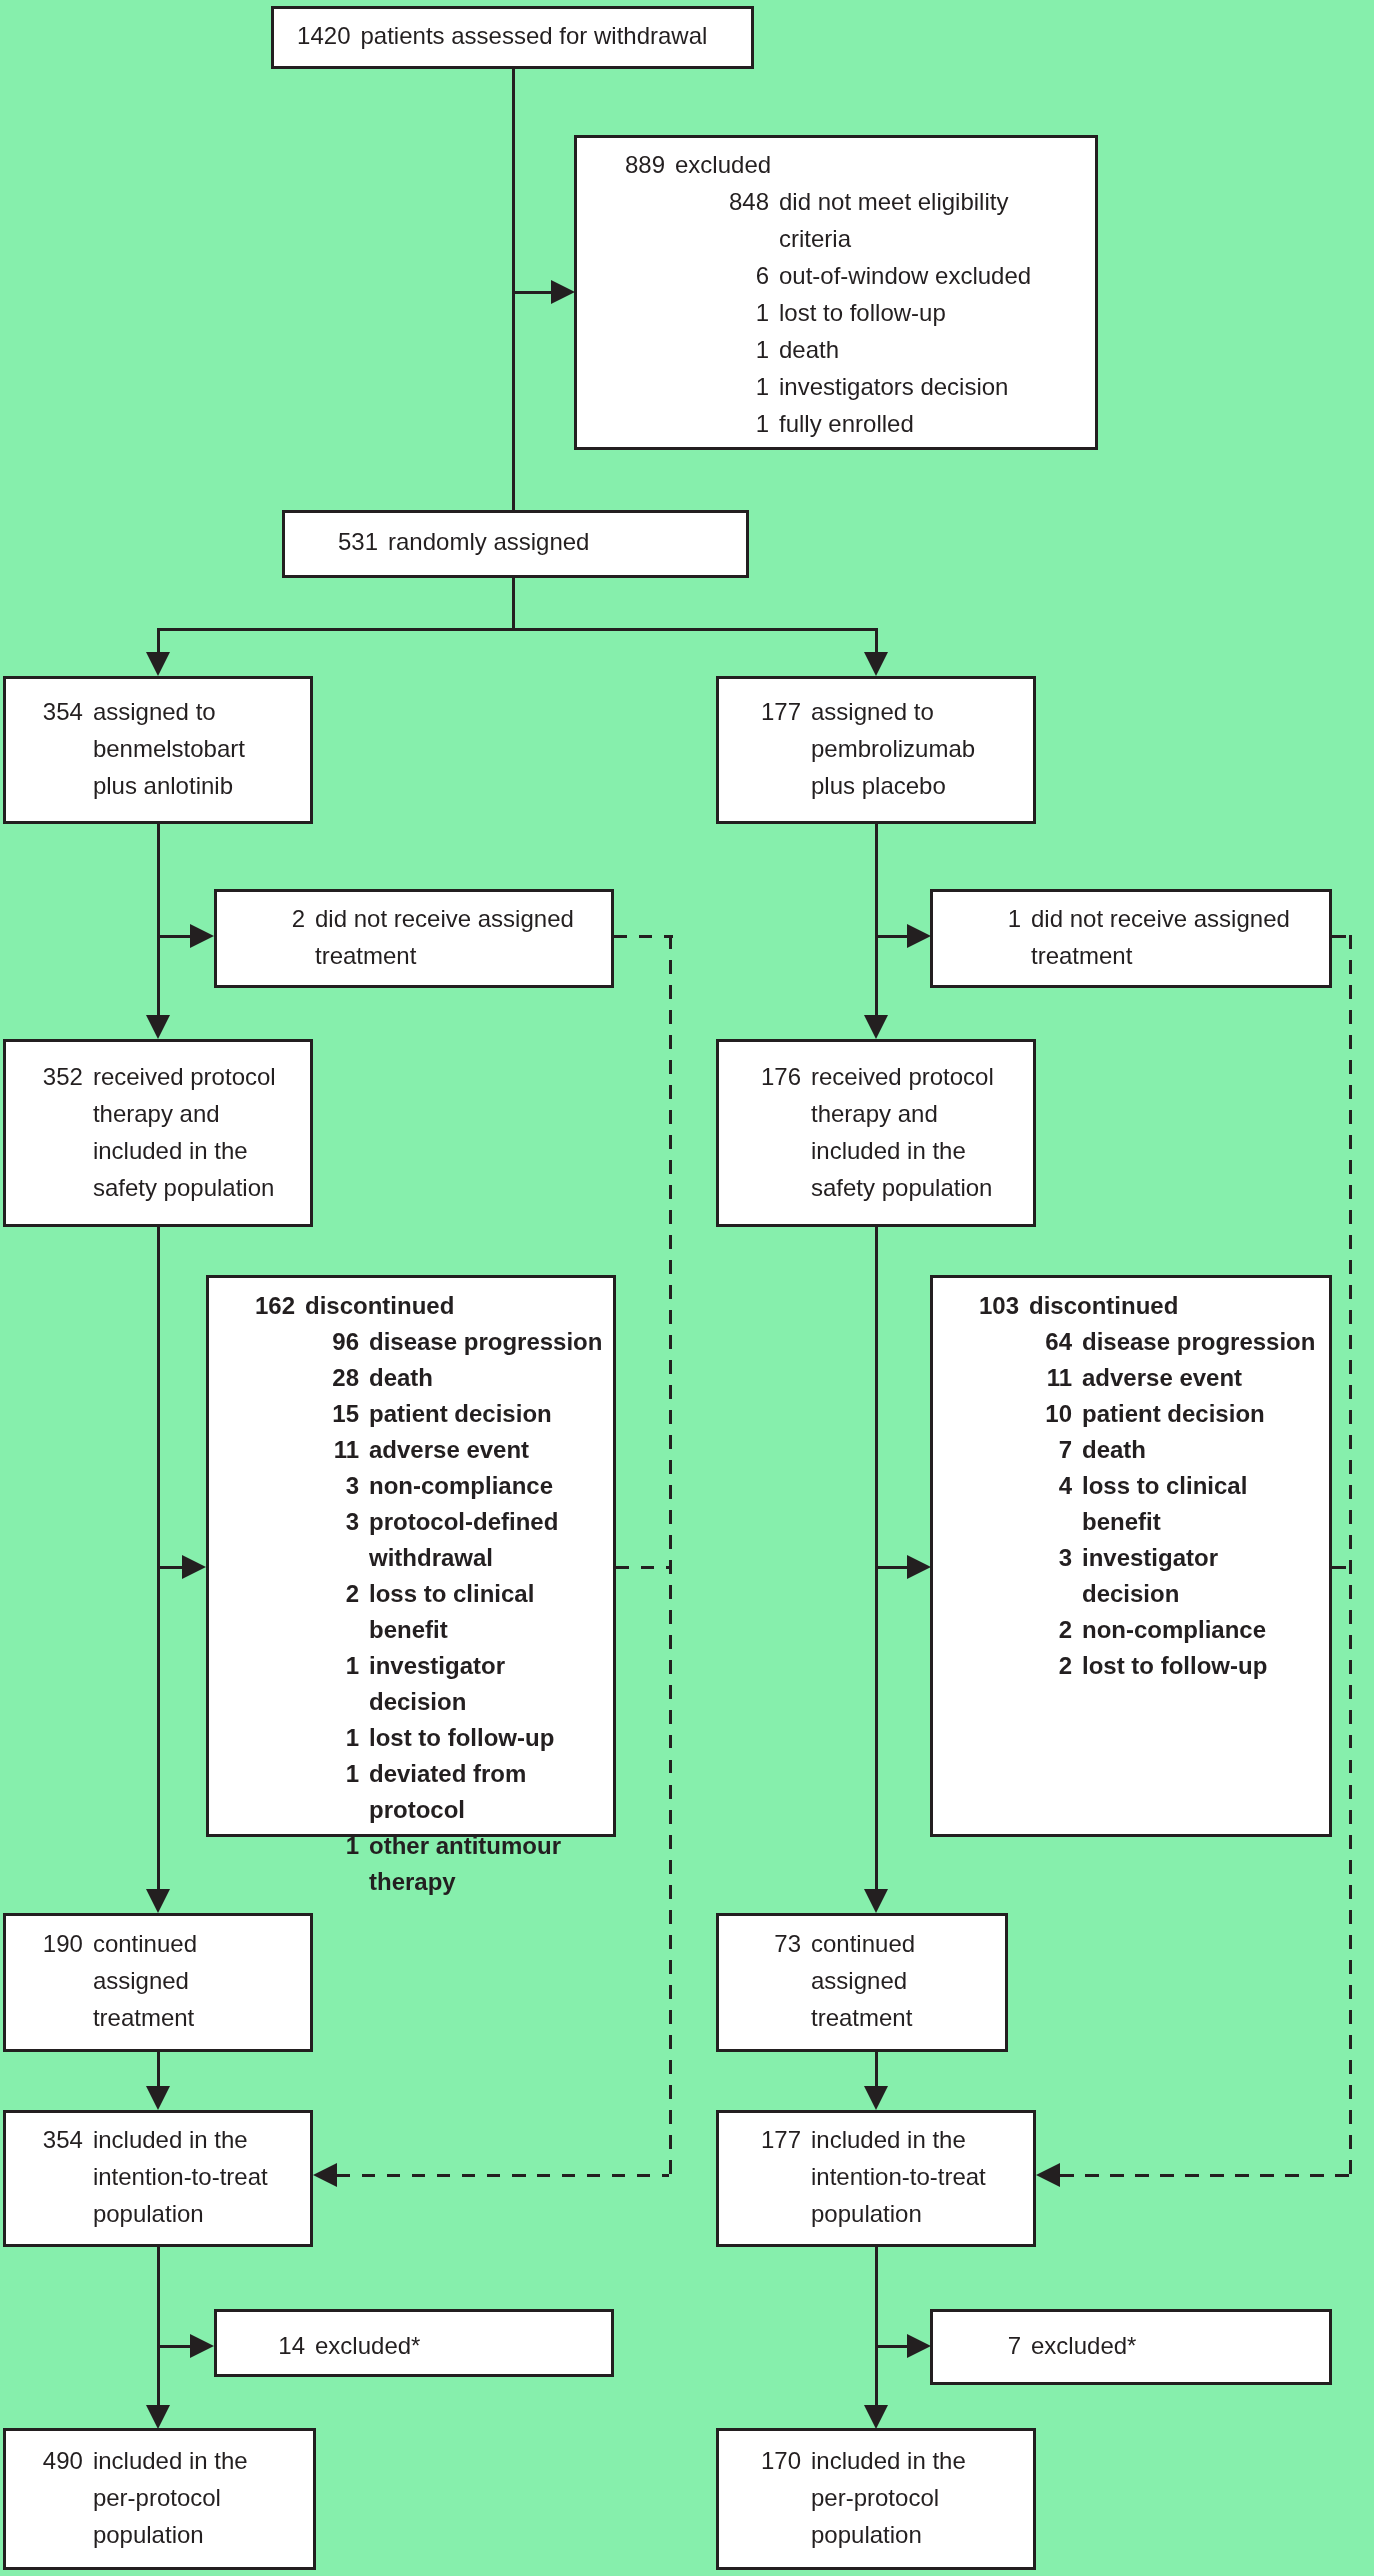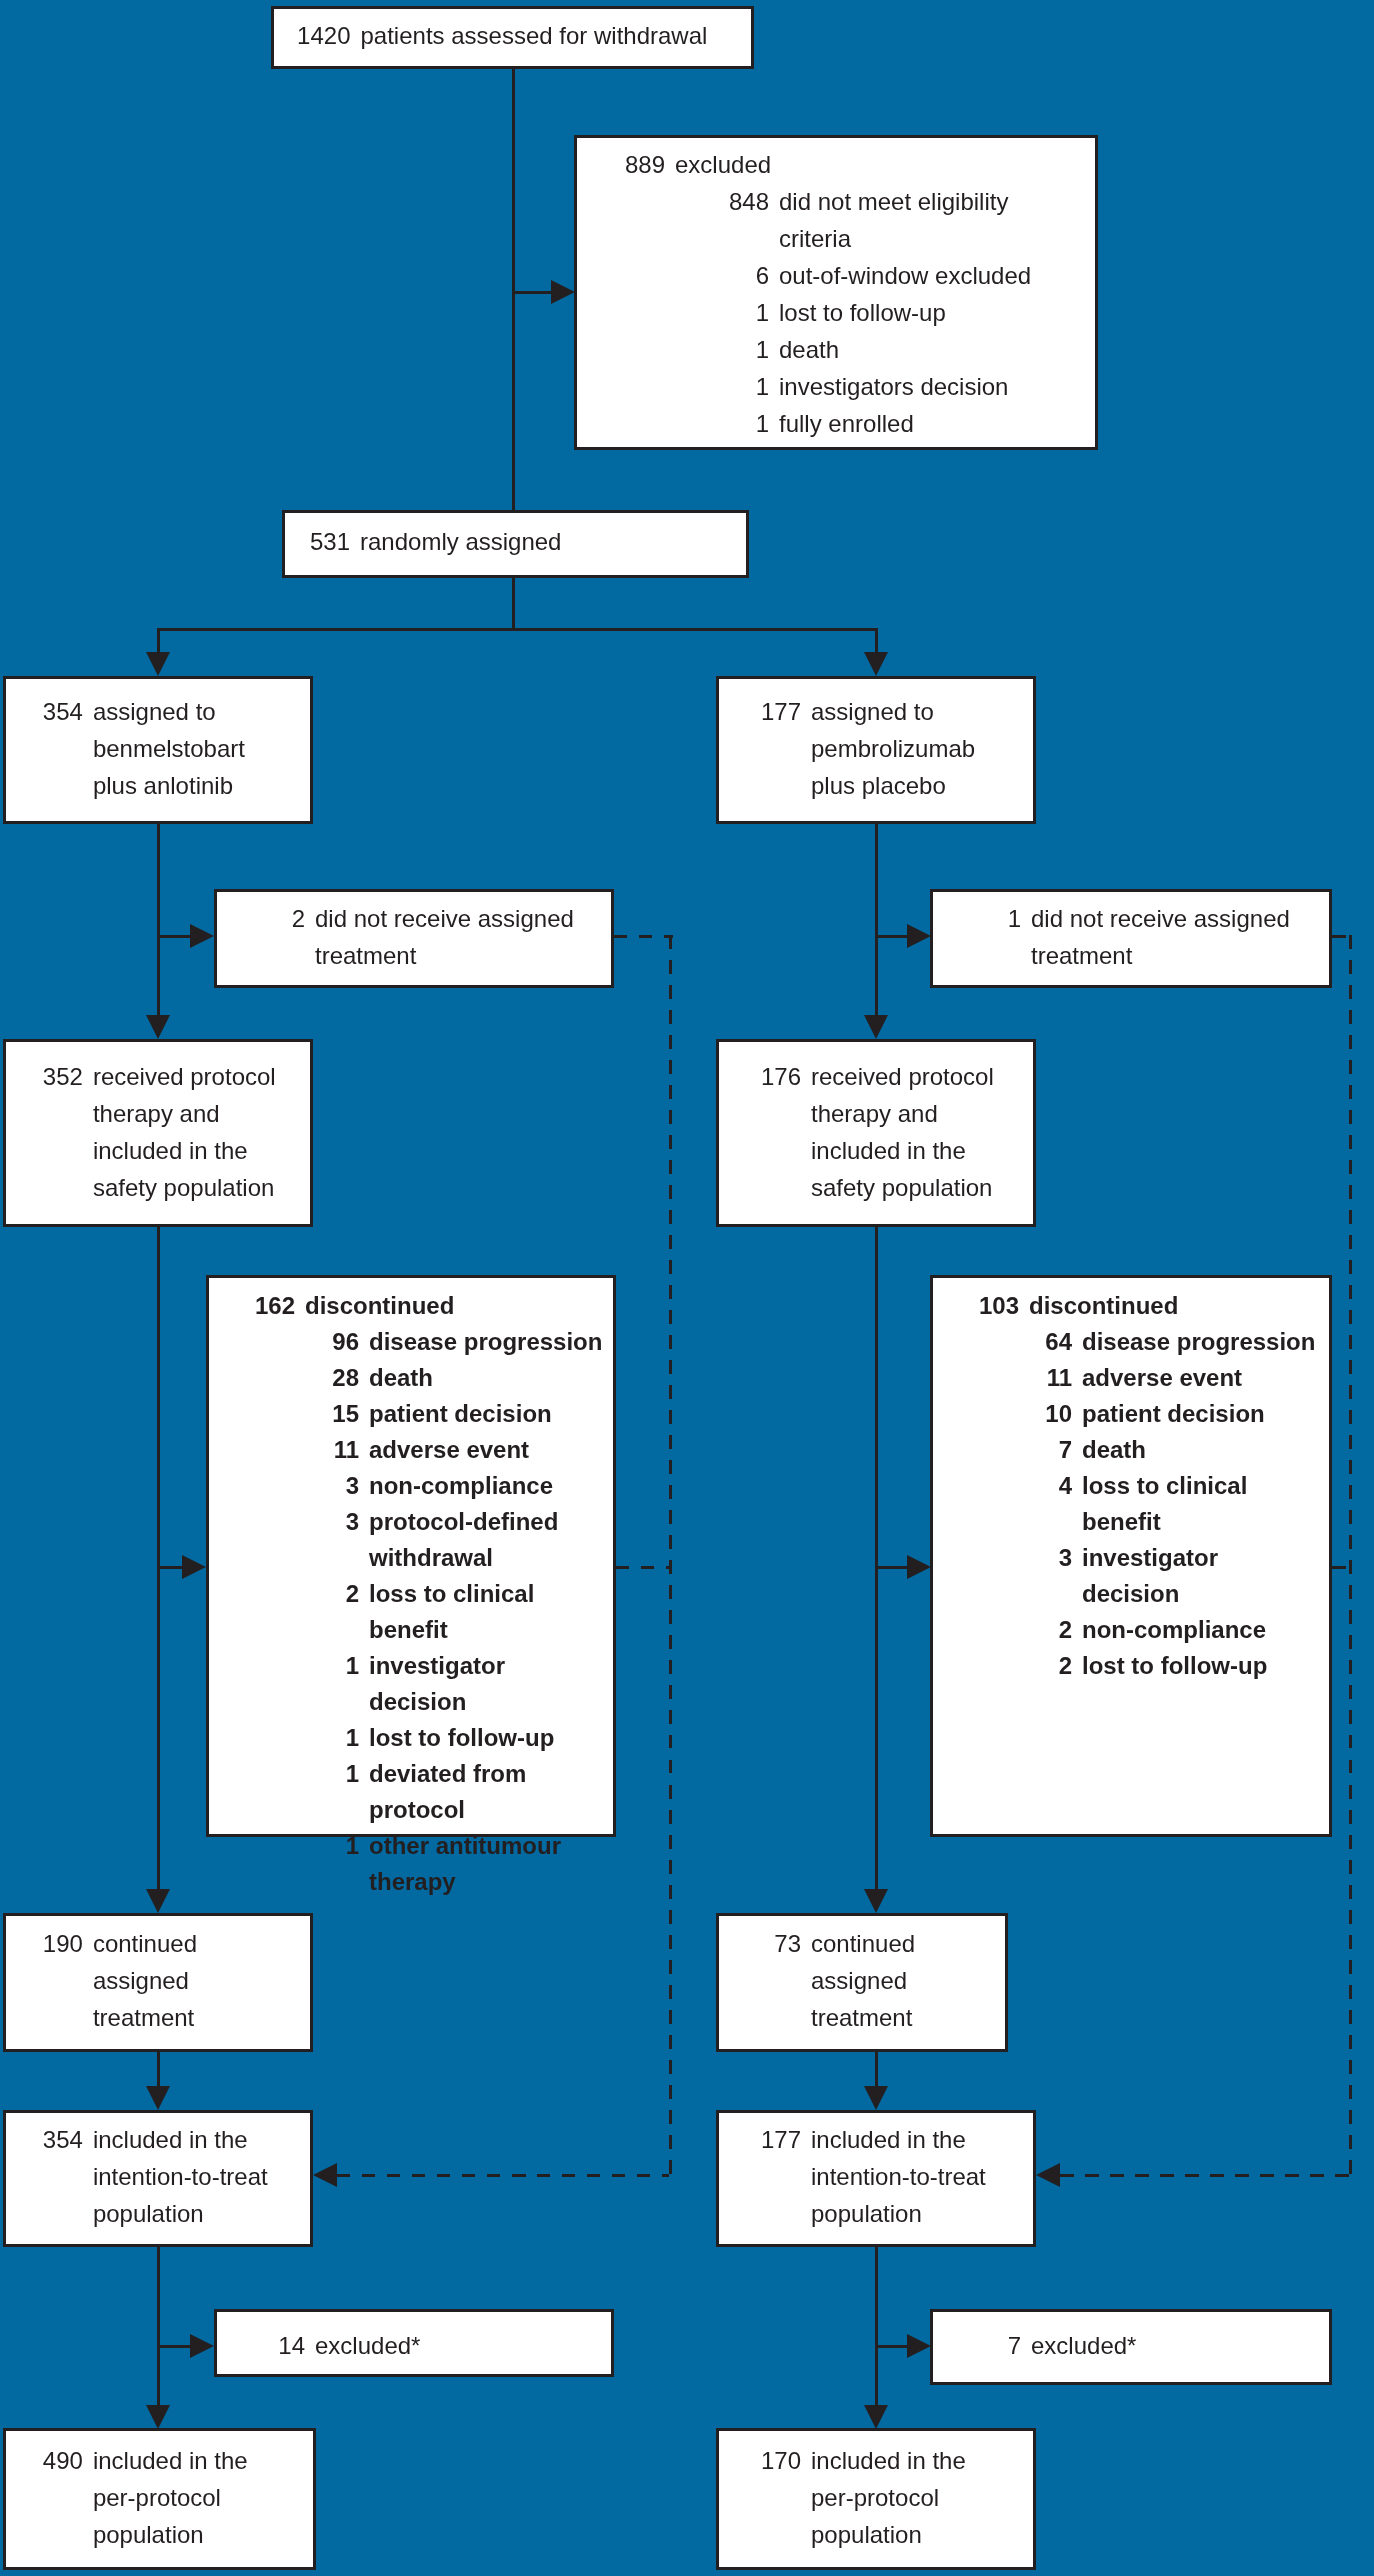--- a/index.html
+++ b/index.html
@@ -1,20 +1,20 @@
 <!DOCTYPE html>
 <html style="font-size:9px"><head>
 <meta charset="utf-8">
 <style>
   html,body{margin:0;padding:0;background:#ffffff;}
   #canvas{
     position:relative;
     width:1374px;
     height:2576px;
-    background:#0369a1;
+    background:#86efac;
     font-family:"Liberation Sans", sans-serif;
     color:#231f20;
     overflow:hidden;
   }
   .box{
     position:absolute;
     background:#ffffff;
     border:3.4px solid #231f20;
     box-sizing:border-box;
     font-size:24px;
@@ -74,21 +74,21 @@
     <div class="row sub-x">
         <span class="num">1</span>
         <span class="lbl">investigators decision</span>
       </div>
     <div class="row sub-x">
         <span class="num">1</span>
         <span class="lbl">fully enrolled</span>
       </div>
   </div>
 
-  <div class="box" style="left:282px;top:510px;width:467px;height:68px;padding:10px 17px 0 11px;">
+  <div class="box" style="left:282px;top:510px;width:467px;height:68px;padding:10px 17px 0 39px;">
     <div class="row">
       <span class="num">531</span>
       <span class="lbl">randomly assigned</span>
     </div>
   </div>
 
   <div class="box" style="left:3.4px;top:676px;width:310px;height:148px;padding:13.5px 11.3px 0 22.5px;">
     <div class="row">
       <span class="num">354</span>
       <span class="lbl">assigned to

